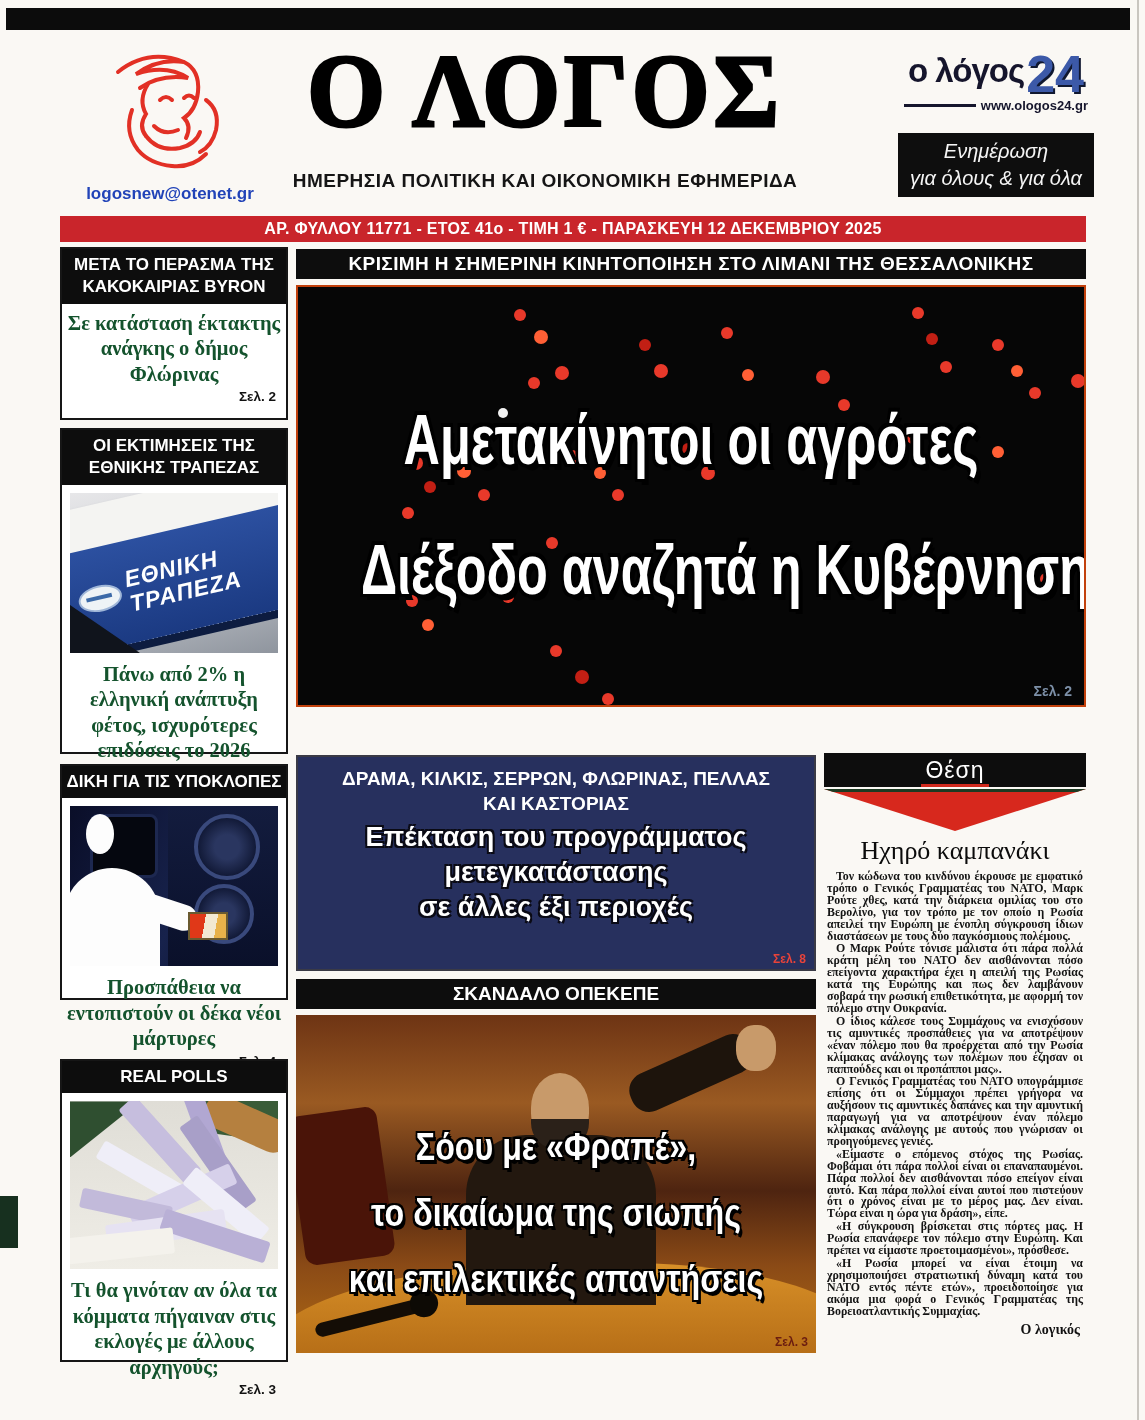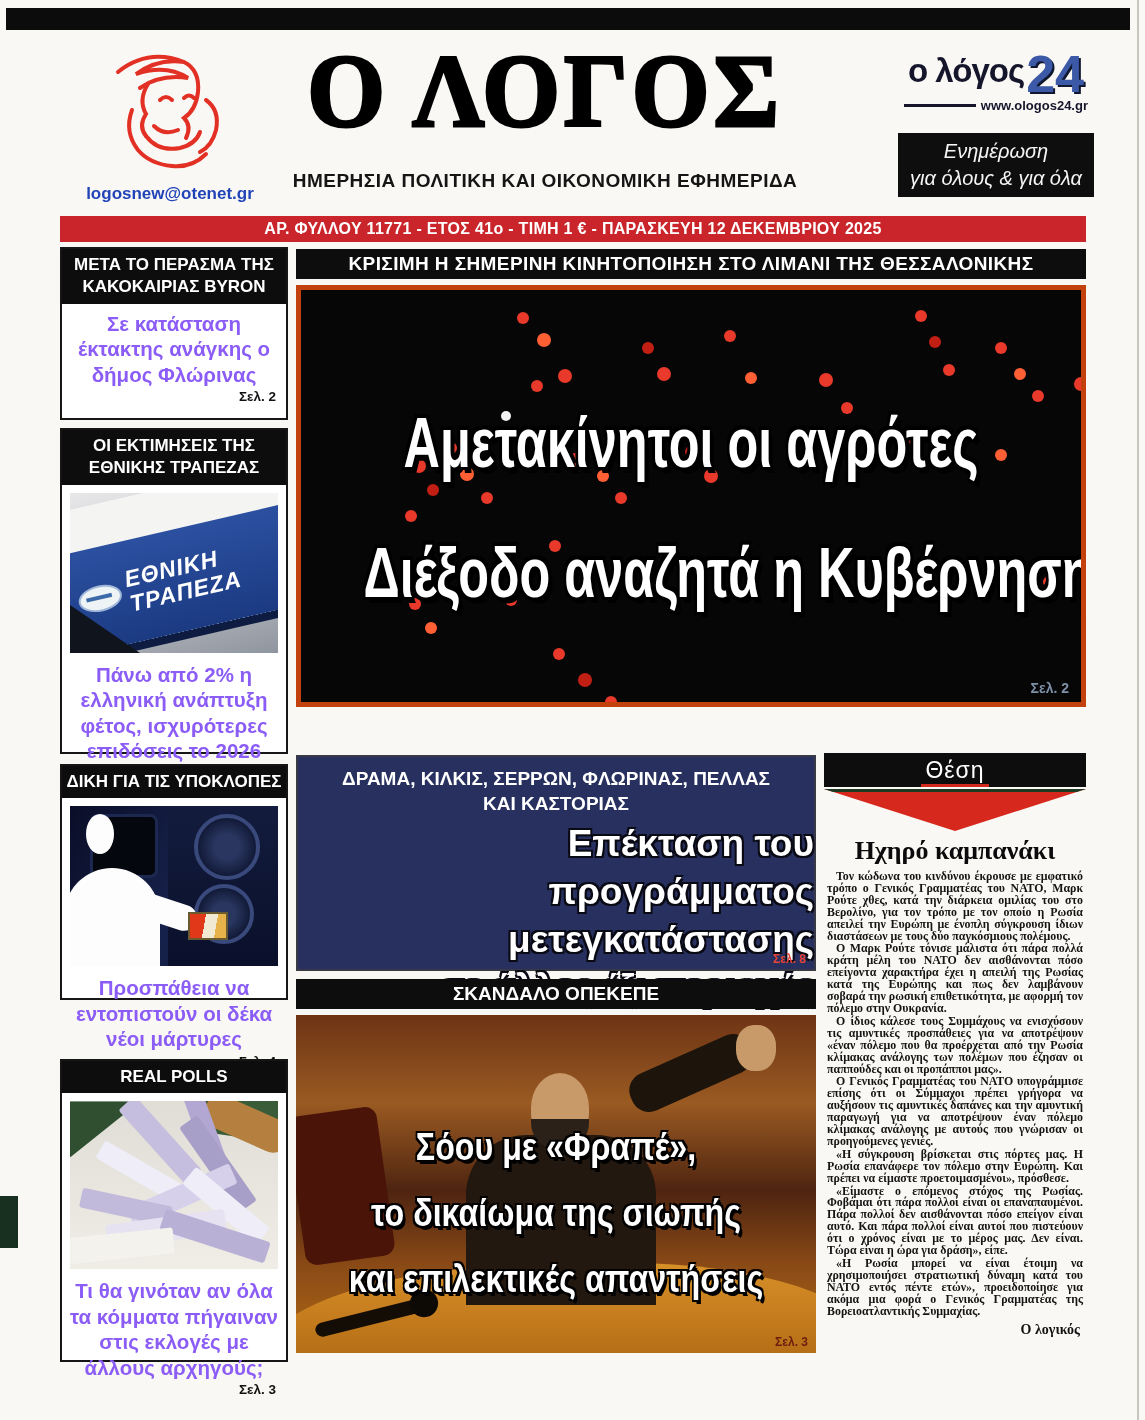--- a/index.html
+++ b/index.html
@@ -31,21 +31,21 @@
            color:#f5f5f5;font-style:italic;font-size:20px;text-align:center;
            display:flex;flex-direction:column;justify-content:center;line-height:1.35;}
   .issue-bar{position:absolute;left:60px;top:216px;width:1026px;height:26px;background:#c9252b;
              color:#fff;font-weight:bold;font-size:16px;text-align:center;line-height:26px;letter-spacing:.3px;}
 
   
   .box{position:absolute;left:60px;width:228px;background:#fff;border:2px solid #161616;box-sizing:border-box;}
   .box-head{background:#0d0d0d;color:#fff;font-weight:bold;font-size:17px;line-height:1.32;
             text-align:center;padding:5px 3px;}
   .box-headline{font-weight:bold;font-size:20.5px;line-height:1.24;text-align:center;
-                padding:7px 5px 0;color:#8b5cf6;}
+                padding:7px 5px 0;color:#14532d;font-family:Liberation Serif, serif;}
   .box-page{text-align:right;font-weight:bold;font-size:13.5px;padding:2px 10px 4px;}
   .box-photo{position:relative;margin:8px 8px 2px;height:160px;overflow:hidden;}
 
   
   .bank-photo{background:linear-gradient(165deg,#e7e7e9 0%,#c9ccd2 45%,#8f959e 100%);}
   .bank-beam{position:absolute;left:-20px;top:-8px;width:260px;height:46px;background:#f4f4f2;
              transform:rotate(-13deg);box-shadow:0 3px 4px rgba(0,0,0,.25);}
   .bank-sign{position:absolute;left:-26px;top:34px;width:290px;height:102px;
              background:linear-gradient(#2c50a0,#1b3a82);transform:rotate(-13deg);
              box-shadow:0 8px 0 #0d1c40;display:flex;align-items:center;}
@@ -91,33 +91,33 @@
   .s6{left:10px;top:96px;width:92px;height:20px;background:#c2bada;transform:rotate(12deg);}
   .s7{left:108px;top:94px;width:96px;height:22px;background:#efeef8;transform:rotate(40deg);}
   .s8{left:36px;top:116px;width:120px;height:24px;background:#e6e2f2;transform:rotate(-8deg);}
   .s9{left:90px;top:124px;width:110px;height:22px;background:#b9b0d6;transform:rotate(18deg);}
   .s10{left:-6px;top:132px;width:110px;height:26px;background:#f4f2ec;transform:rotate(-6deg);}
 
   
   .top-banner{position:absolute;left:296px;top:249px;width:790px;height:30px;background:#0d0d0d;
               color:#fff;font-weight:bold;font-size:19px;text-align:center;line-height:30px;letter-spacing:.4px;}
   .lead-photo{position:absolute;left:296px;top:285px;width:790px;height:422px;background:#060606;
-              border:5px solid #c2410c;box-sizing:border-box;overflow:hidden;}
+              border:2px solid #c2410c;box-sizing:border-box;overflow:hidden;}
   .lead-line{position:absolute;left:0;width:100%;text-align:center;color:#fff;font-weight:bold;
              font-size:60px;white-space:nowrap;transform:scale(.84,1.18);
              text-shadow:0 0 3px #000,3px 3px 0 #000,-3px 3px 0 #000,3px -3px 0 #000,-3px -3px 0 #000,5px 5px 0 #000;}
   .lead-l1{top:118px;}
   .lead-l2{top:248px;}
   .lead-page{position:absolute;right:12px;bottom:6px;color:#7d90a8;font-weight:bold;font-size:14px;}
 
   .reloc{position:absolute;left:296px;top:755px;width:520px;height:216px;background:#27305e;
          border:2px solid #3a3a46;box-sizing:border-box;}
   .reloc-kicker{color:#fff;font-weight:bold;font-size:19px;line-height:1.32;text-align:center;
                 padding:9px 30px 0;}
-  .reloc-line{color:#fff;font-weight:bold;font-size:37px;line-height:1.3;text-align:right;
+  .reloc-line{color:#fff;font-weight:bold;font-size:27px;line-height:1.3;text-align:center;
               text-shadow:2px 2px 0 #0a0a14,-2px 2px 0 #0a0a14,2px -2px 0 #0a0a14,-2px -2px 0 #0a0a14;}
   .reloc-lines{margin-top:4px;}
   .reloc-page{position:absolute;right:8px;bottom:3px;color:#e8433a;font-weight:bold;font-size:12px;}
 
   .opk-banner{position:absolute;left:296px;top:979px;width:520px;height:30px;background:#0d0d0d;
               color:#fff;font-weight:bold;font-size:19px;text-align:center;line-height:30px;}
   .parl-photo{position:absolute;left:296px;top:1015px;width:520px;height:338px;overflow:hidden;
               background:linear-gradient(#6e3414 0%,#9a5a22 26%,#4e2410 52%,#8a4a16 72%,#c8competent 100%);
               background:linear-gradient(#6e3414 0%,#9a5a22 26%,#4e2410 52%,#8a4a16 74%,#b06a14 100%);}
   .parl-seat{position:absolute;left:0;top:96px;width:90px;height:150px;background:#4a1408;border-radius:12px;transform:rotate(-8deg);}
@@ -136,21 +136,21 @@
             text-shadow:0 0 2px #000,2px 2px 0 #000,-2px 2px 0 #000,2px -2px 0 #000,-2px -2px 0 #000,3px 3px 0 #000;}
   .opk-1{top:112px;}.opk-2{top:178px;}.opk-3{top:244px;}
   .parl-page{position:absolute;right:8px;bottom:4px;color:#6b1d10;font-weight:bold;font-size:12px;}
 
   
   .thesi{position:absolute;left:824px;top:753px;width:262px;}
   .thesi-head{height:34px;background:#0d0d0d;text-align:center;line-height:34px;}
   .thesi-head span{color:#fff;font-size:23px;letter-spacing:1px;border-bottom:3px solid #d02a1e;padding:0 4px 1px;}
   .thesi-arrow{width:100%;height:42px;background:#d7281d;clip-path:polygon(0 0,100% 0,50% 100%);
                margin-top:2px;border-top:3px solid #1c3a22;box-sizing:border-box;}
-  .thesi-title{font-family:"Liberation Serif",serif;font-weight:bold;font-size:26px;
+  .thesi-title{font-family:"Liberation Serif",serif;font-weight:normal;font-size:26px;
                text-align:center;margin-top:5px;color:#0b0b0b;}
   .thesi-body{margin-top:5px;padding:0 3px;font-family:"Liberation Serif",serif;font-weight:bold;
               font-size:11.9px;line-height:1.0;text-align:justify;color:#141414;}
   .thesi-body p{margin:0 0 1px;text-indent:9px;}
   .thesi-sig{text-align:right;font-family:"Liberation Serif",serif;font-weight:bold;font-size:14px;
              padding:3px 6px 0;}
 </style>
 </head>
 <body>
 
@@ -339,20 +339,20 @@
     <div class="thesi-head">
       <span>Θέση</span>
     </div>
     <div class="thesi-arrow"></div>
     <div class="thesi-title">Ηχηρό καμπανάκι</div>
     <div class="thesi-body">
       <p>Τον κώδωνα του κινδύνου έκρουσε με εμφατικό τρόπο ο Γενικός Γραμματέας του ΝΑΤΟ, Μαρκ Ρούτε χθες, κατά την διάρκεια ομιλίας του στο Βερολίνο, για τον τρόπο με τον οποίο η Ρωσία απειλεί την Ευρώπη με ένοπλη σύγκρουση ίδιων διαστάσεων με τους δύο παγκόσμιους πολέμους.</p>
       <p>Ο Μαρκ Ρούτε τόνισε μάλιστα ότι πάρα πολλά κράτη μέλη του ΝΑΤΟ δεν αισθάνονται πόσο επείγοντα χαρακτήρα έχει η απειλή της Ρωσίας κατά της Ευρώπης και πως δεν λαμβάνουν σοβαρά την ρωσική επιθετικότητα, με αφορμή τον πόλεμο στην Ουκρανία.</p>
       <p>Ο ίδιος κάλεσε τους Συμμάχους να ενισχύσουν τις αμυντικές προσπάθειες για να αποτρέψουν «έναν πόλεμο που θα προέρχεται από την Ρωσία κλίμακας ανάλογης των πολέμων που έζησαν οι παππούδες και οι προπάπποι μας».</p>
       <p>Ο Γενικός Γραμματέας του ΝΑΤΟ υπογράμμισε επίσης ότι οι Σύμμαχοι πρέπει γρήγορα να αυξήσουν τις αμυντικές δαπάνες και την αμυντική παραγωγή για να αποτρέψουν έναν πόλεμο κλίμακας ανάλογης με αυτούς που γνώρισαν οι προηγούμενες γενιές.</p>
+      <p>«Είμαστε ο επόμενος στόχος της Ρωσίας. Φοβάμαι ότι πάρα πολλοί είναι οι επαναπαυμένοι. Πάρα πολλοί δεν αισθάνονται πόσο επείγον είναι αυτό. Και πάρα πολλοί είναι αυτοί που πιστεύουν ότι ο χρόνος είναι με το μέρος μας. Δεν είναι. Τώρα είναι η ώρα για δράση», είπε.</p>
       <p>«Η σύγκρουση βρίσκεται στις πόρτες μας. Η Ρωσία επανάφερε τον πόλεμο στην Ευρώπη. Και πρέπει να είμαστε προετοιμασμένοι», πρόσθεσε.</p>
-      <p>«Είμαστε ο επόμενος στόχος της Ρωσίας. Φοβάμαι ότι πάρα πολλοί είναι οι επαναπαυμένοι. Πάρα πολλοί δεν αισθάνονται πόσο επείγον είναι αυτό. Και πάρα πολλοί είναι αυτοί που πιστεύουν ότι ο χρόνος είναι με το μέρος μας. Δεν είναι. Τώρα είναι η ώρα για δράση», είπε.</p>
       <p>«Η Ρωσία μπορεί να είναι έτοιμη να χρησιμοποιήσει στρατιωτική δύναμη κατά του ΝΑΤΟ εντός πέντε ετών», προειδοποίησε για ακόμα μια φορά ο Γενικός Γραμματέας της Βορειοατλαντικής Συμμαχίας.</p>
     </div>
     <div class="thesi-sig">Ο λογικός</div>
   </div>
 
 </div>
 
 </body></html>

